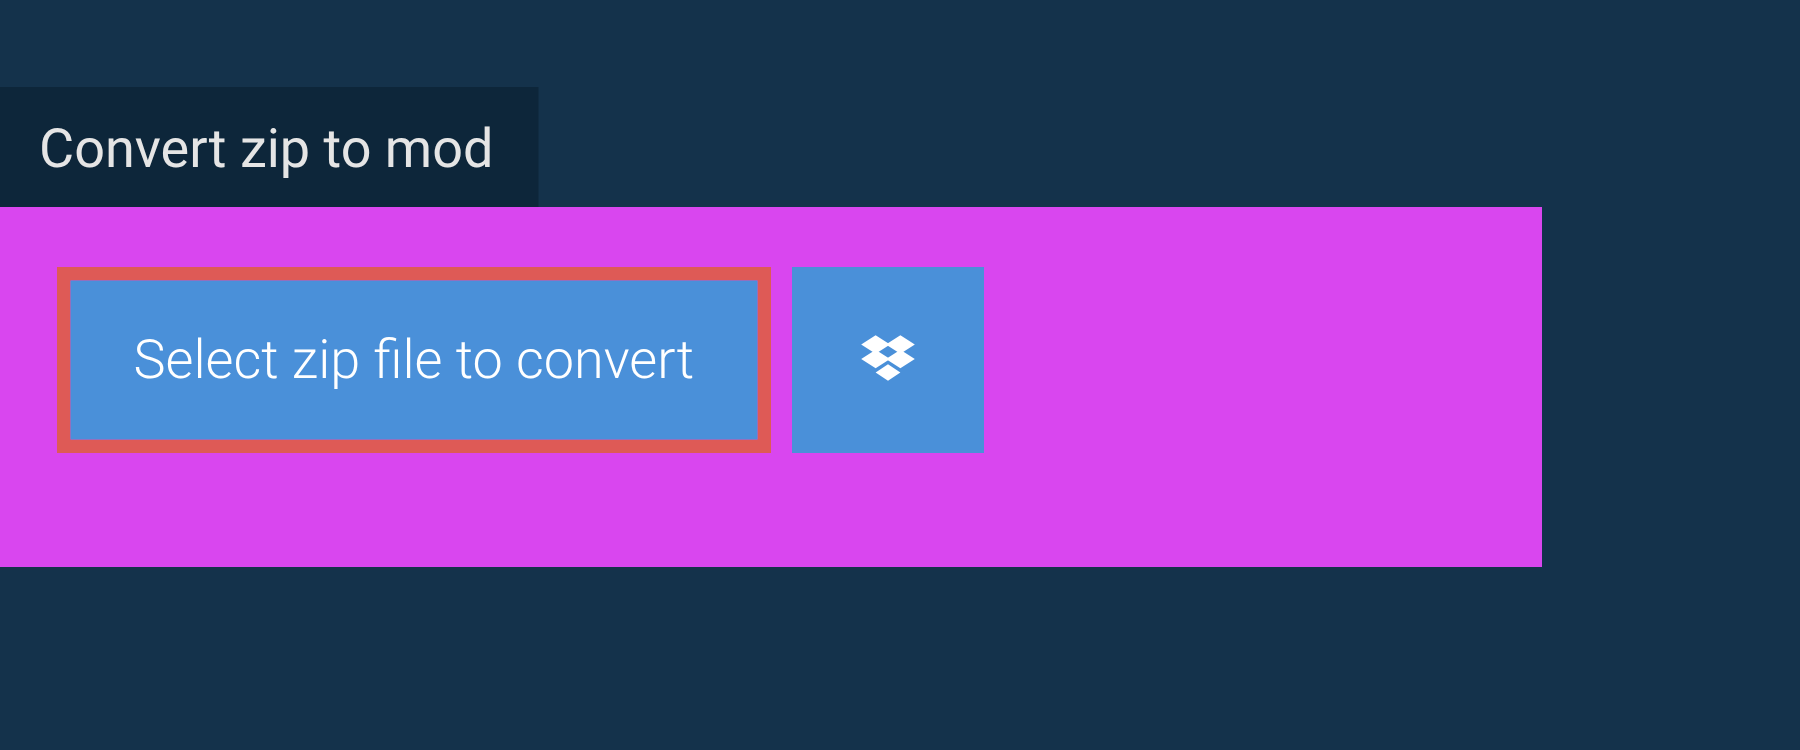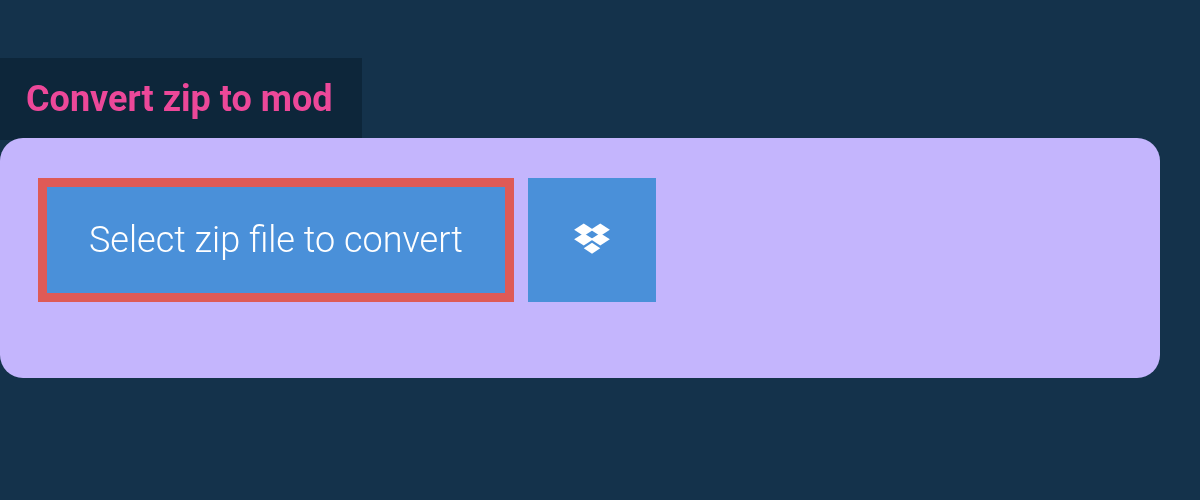--- a/index.html
+++ b/index.html
@@ -16,34 +16,33 @@
       overflow: hidden;
       position: relative;
     }
     .tab-container {
       position: absolute;
       top: 58px;
       left: 0;
     }
     .tab {
       background: #0d263a;
-      color: #ec4899;
+      color: #e5e5e5;
       font-size: 36px;
-      font-weight: 700;
+      font-weight: 400;
       padding: 20px 30px 20px 26px;
       display: inline-block;
     }
     .panel {
       position: absolute;
       top: 138px;
       left: 0;
-      width: 1160px;
+      width: 1028px;
       height: 240px;
-      background: #c4b5fd;
-      border-radius: 23px;
+      background: #d946ef;
     }
     .button-row {
       position: absolute;
       top: 40px;
       left: 38px;
       display: flex;
       gap: 14px;
       align-items: stretch;
     }
     .select-btn-wrap {

